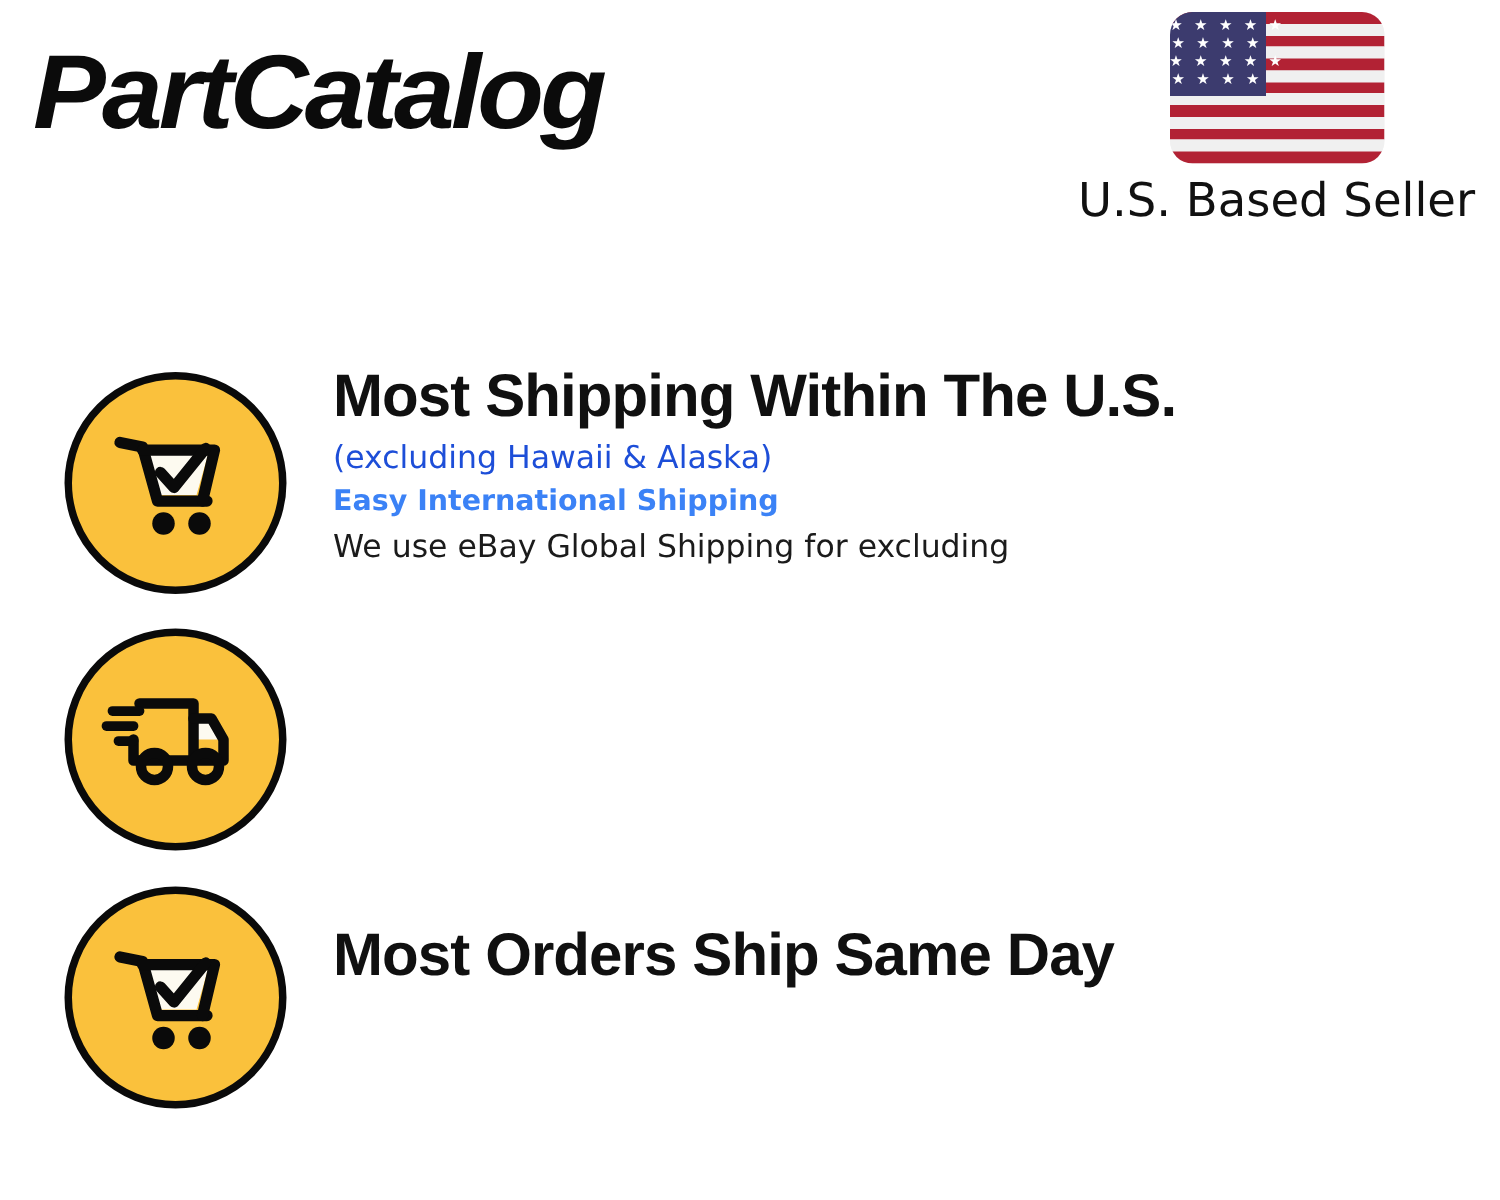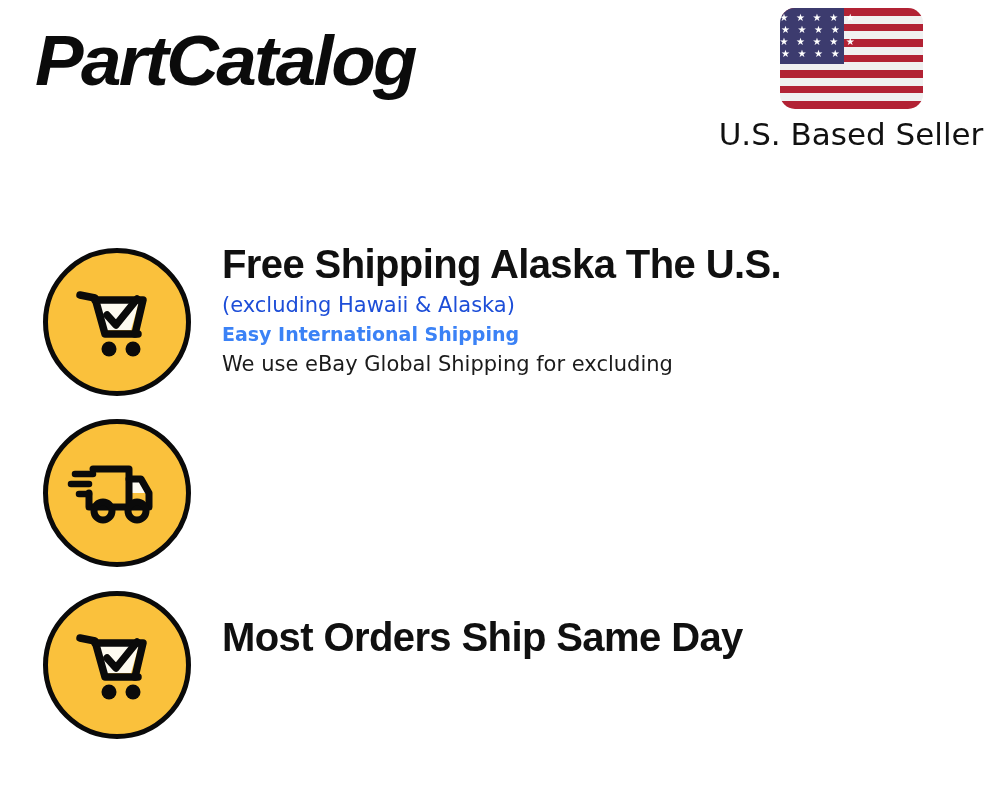--- a/index.html
+++ b/index.html
@@ -20,21 +20,21 @@
   
   #header {
     position: absolute;
     top: 0; left: 0;
     width: 1000px;
     height: 175px;
   }
 
   #brand-logo {
     position: absolute;
-    left: 35px;
+    left: 22px;
     top: 22px;
     width: 470px;
     height: 95px;
   }
   #brand-wordmark {
     position: absolute;
     left: 0;
     top: 0;
     font-family: "Liberation Sans Narrow", "Liberation Sans", sans-serif;
     font-weight: 700;
@@ -248,21 +248,21 @@
       <svg viewBox="0 0 100 100" aria-hidden="true">
         <polygon points="30,30 72,30 64,58 38,58" fill="#fdfaf0"></polygon>
         <path d="M13 23 L28 26 L38 62 L71 62" fill="none" stroke="#0a0a0a" stroke-width="7.5" stroke-linecap="round" stroke-linejoin="round"></path>
         <path d="M28 28 L76 28 L68 62" fill="none" stroke="#0a0a0a" stroke-width="7.5" stroke-linecap="round" stroke-linejoin="round"></path>
         <path d="M40 43 L49 53 L70 27" fill="none" stroke="#0a0a0a" stroke-width="7.5" stroke-linecap="round" stroke-linejoin="round"></path>
         <circle cx="42" cy="77" r="7.5" fill="#0a0a0a"></circle>
         <circle cx="66" cy="77" r="7.5" fill="#0a0a0a"></circle>
       </svg>
     </div>
     <div class="feature-text">
-      <div class="feat-title">Free Shipping Alaska The U.S.</div>
+      <div class="feat-title">Most Shipping Within The U.S.</div>
       <div class="feat-sub">(excluding Hawaii &amp; Alaska)</div>
       <div class="feat-sub2-strong">Easy International Shipping</div>
       <div class="feat-sub2">We use eBay Global Shipping for excluding</div>
     </div>
   </div>
 
   <div class="feature-row" id="row-1">
     <div class="badge-circle">
       <svg viewBox="0 0 100 100" aria-hidden="true">
         <polygon points="62,36 74,36 80,50 62,50" fill="#fdfaf0"></polygon>

